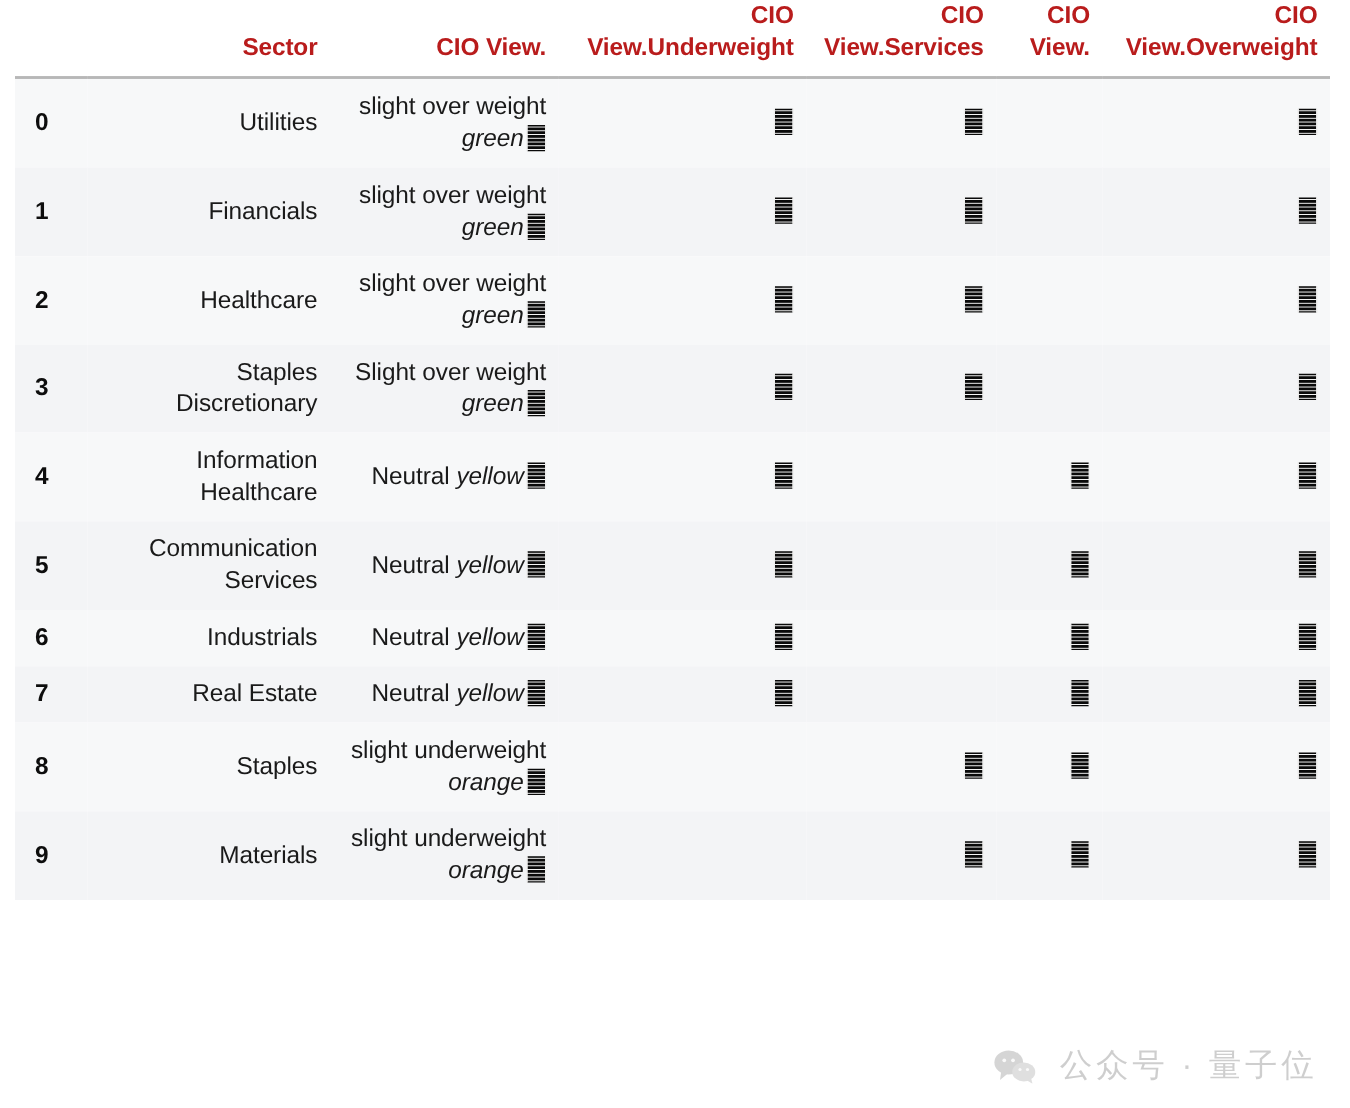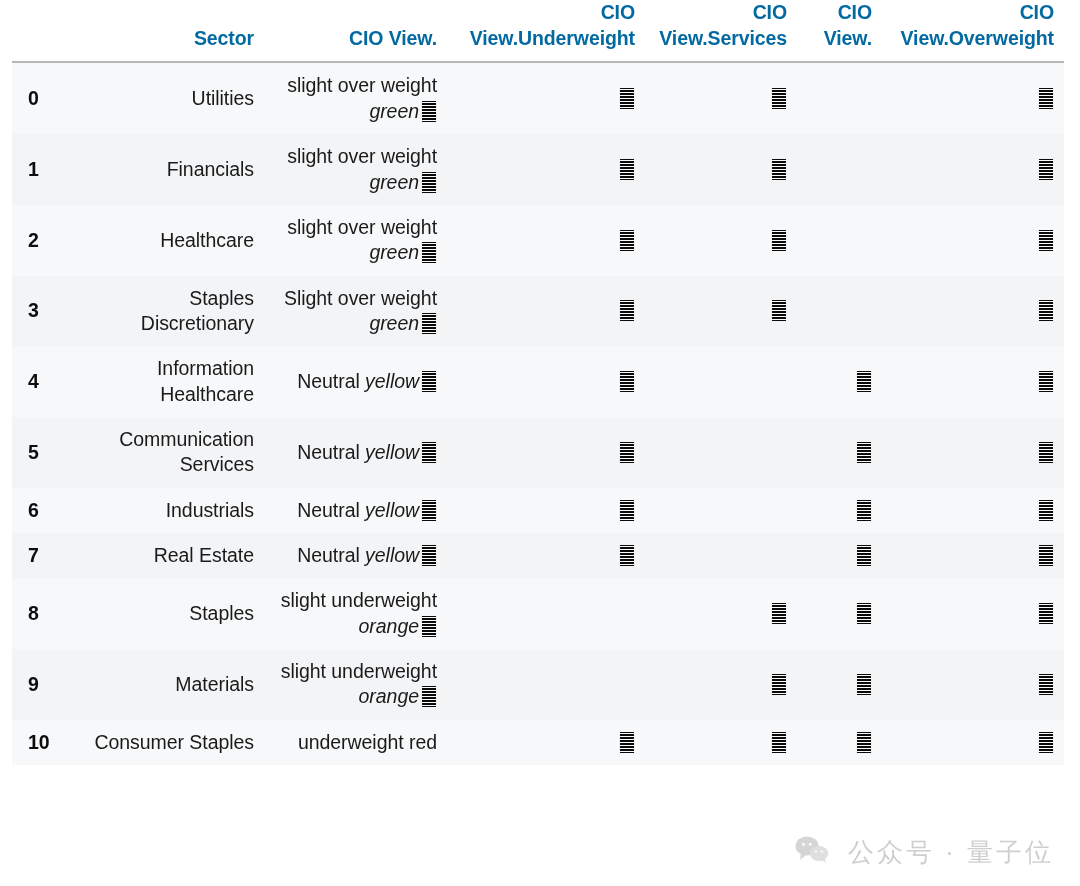--- a/index.html
+++ b/index.html
@@ -31,21 +31,21 @@
     font-size: 19px;
     color: #121212;
   }
 
   
   table.df thead th {
     vertical-align: bottom;
     text-align: right;
     font-weight: bold;
     font-size: 19.5px;
-    color: #0369a1;
+    color: #b91c1c;
     padding: 0 10px 10px 10px;
     line-height: 1.32;
     border-bottom: 2px solid #b7b7b7;
     background: #ffffff;
     letter-spacing: -0.1px;
   }
   table.df thead th.idxhead {
     text-align: left;
   }
 
@@ -107,21 +107,21 @@
 
   
   .nowrapgroup { white-space: nowrap; font-style: italic; }
 
   
   #watermark {
     position: absolute;
     right: 26px;
     bottom: 16px;
     display: flex;
-    align-items: flex-start;
+    align-items: center;
     gap: 19px;
     opacity: 0.42;
     pointer-events: none;
   }
   #watermark .wm-text {
     font-size: 26px;
     color: #8d8d8d;
     letter-spacing: 3px;
     font-family: "Liberation Sans", sans-serif;
     white-space: nowrap;
@@ -237,29 +237,20 @@
         </tr>
         <tr class="even">
           <th class="rowidx">9</th>
           <td>Materials</td>
           <td>slight underweight <span class="nowrapgroup">orange<span class="tofu"></span></span></td>
           <td class="cellglyph"></td>
           <td class="cellglyph"><span class="tofu"></span></td>
           <td class="cellglyph"><span class="tofu"></span></td>
           <td class="cellglyph"><span class="tofu"></span></td>
         </tr>
-        <tr class="odd">
-          <th class="rowidx">10</th>
-          <td>Consumer Staples</td>
-          <td>underweight red</td>
-          <td class="cellglyph"><span class="tofu"></span></td>
-          <td class="cellglyph"><span class="tofu"></span></td>
-          <td class="cellglyph"><span class="tofu"></span></td>
-          <td class="cellglyph"><span class="tofu"></span></td>
-        </tr>
       </tbody>
   </table>
 </div>
 
 <div id="watermark">
   <span>
     <svg width="34" height="28" viewBox="0 0 34 28" aria-hidden="true">
       <ellipse cx="12" cy="11" rx="11.5" ry="9.6" fill="#9c9c9c"></ellipse>
       <polygon points="6,18 5,25 11,20" fill="#9c9c9c"></polygon>
       <ellipse cx="24" cy="18.5" rx="9.2" ry="7.6" fill="#b4b4b4"></ellipse>

